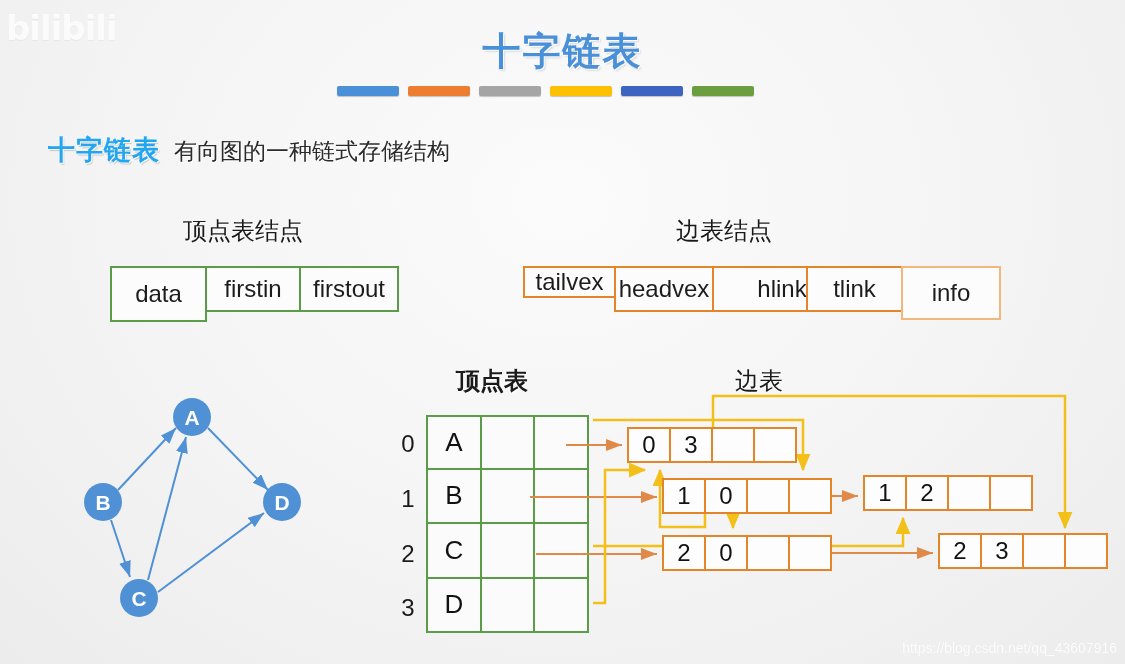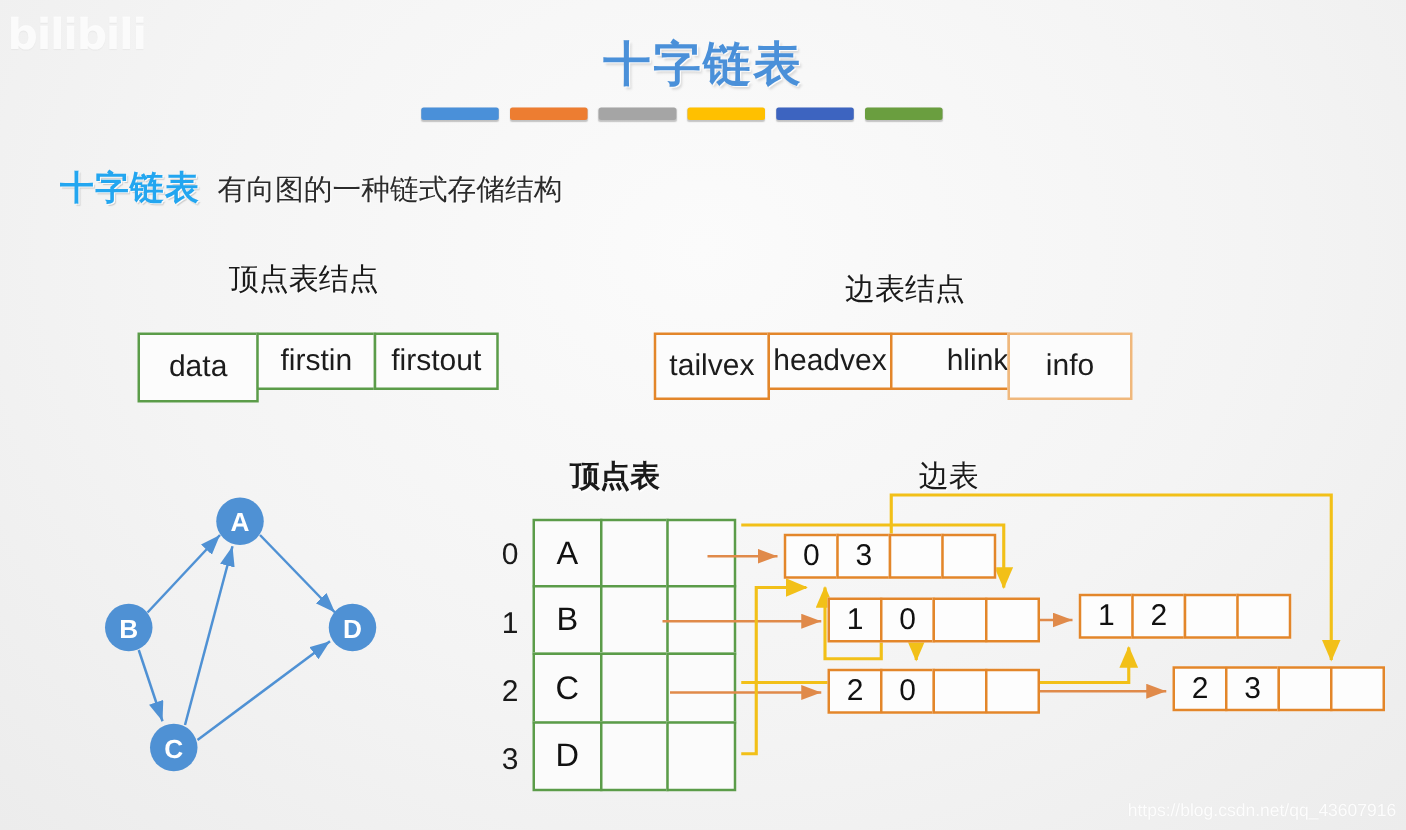--- a/index.html
+++ b/index.html
@@ -204,32 +204,33 @@
     <div class="bar" style="background:#ffc000"></div>
     <div class="bar" style="background:#3d64c0"></div>
     <div class="bar" style="background:#6a9e3f"></div>
   </div>
 
   <div class="sub-row">
     <span class="sub-key">十字链表</span>
     <span class="sub-text">有向图的一种链式存储结构</span>
   </div>
 
-  <div class="sec-label" style="left:183px; top:207px;">顶点表结点</div>
+  <div class="sec-label" style="left:183px; top:215px;">顶点表结点</div>
   <div class="node-strip vx-strip" style="left:110px; top:266px;">
     <div class="cell" style="width:97px;height:56px;">data</div>
     <div class="cell" style="width:96px;height:46px;">firstin</div>
     <div class="cell" style="width:100px;height:46px;text-align:center;">firstout</div>
   </div>
 
   <div class="sec-label" style="left:676px; top:215px;">边表结点</div>
   <div class="node-strip ed-strip" style="left:523px; top:266px;">
-    <div class="cell" style="width:93px;height:54px;">tailvex</div>
+    <div class="cell" style="width:93px;height:32px;">tailvex</div>
     <div class="cell" style="width:100px;height:46px;">headvex</div>
     <div class="cell" style="width:96px;height:46px;padding-left:44px;">hlink</div>
+    <div class="cell" style="width:97px;height:46px;">tlink</div>
     <div class="cell pale" style="width:100px;height:54px;">info</div>
   </div>
 
   <svg class="layer" viewBox="0 0 1125 664">
     <defs>
       <marker id="ahBlue" markerWidth="9" markerHeight="9" refX="8" refY="3" orient="auto">
         <path d="M0,0 L8,3 L0,6 z" fill="#4f91d4"></path>
       </marker>
       <marker id="ahOrange" markerWidth="9" markerHeight="9" refX="8" refY="3" orient="auto">
         <path d="M0,0 L8,3 L0,6 z" fill="#e08a4a"></path>

